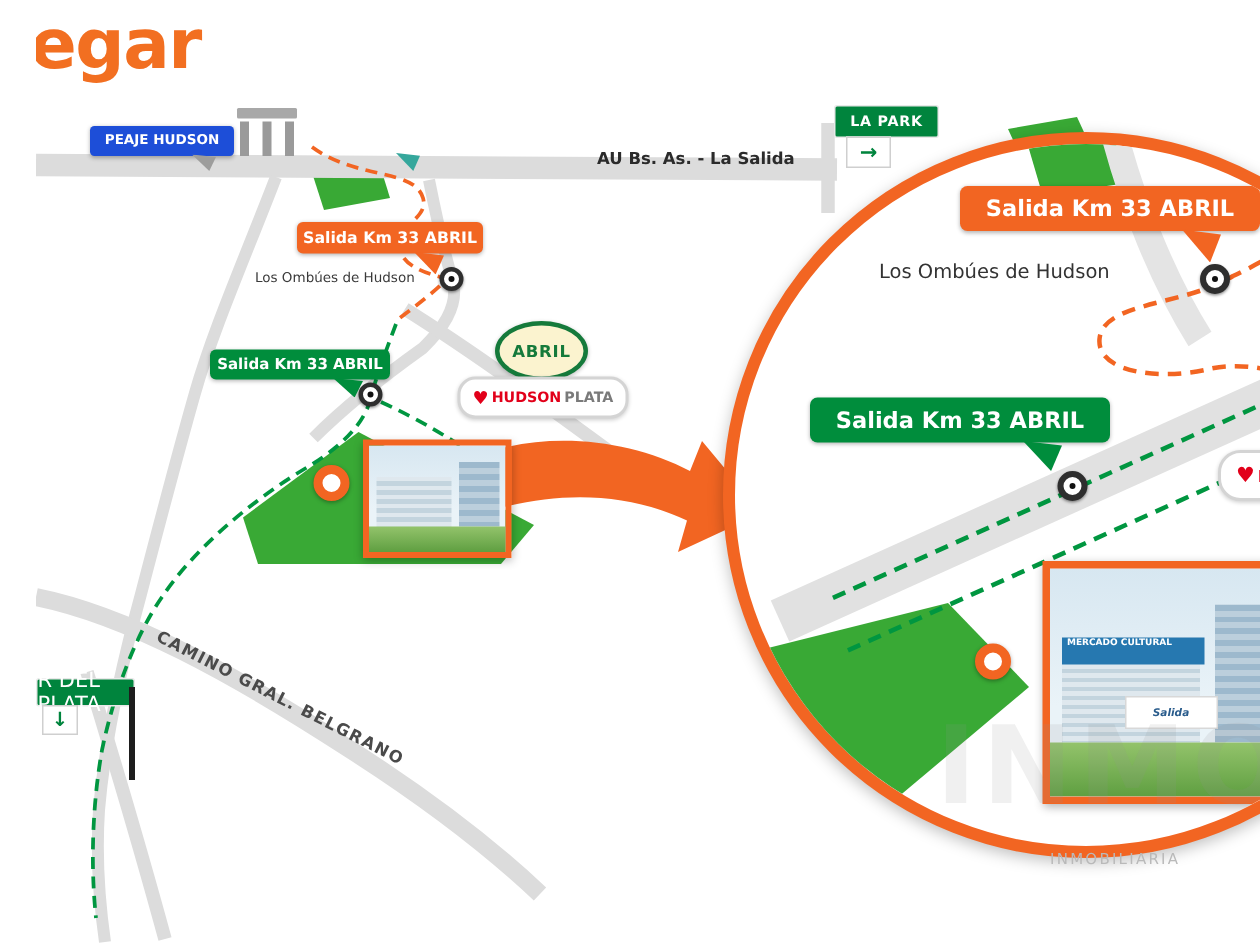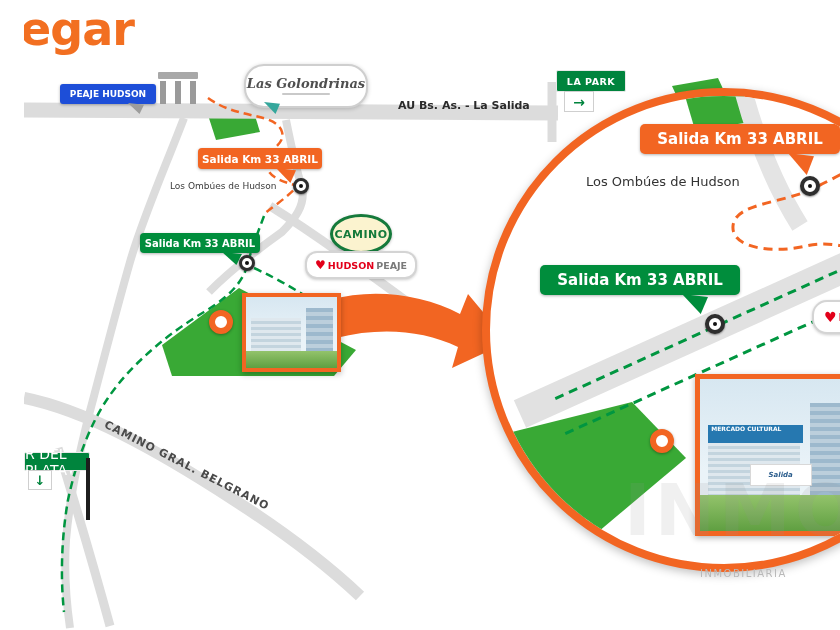--- a/index.html
+++ b/index.html
@@ -147,48 +147,44 @@
 
   <div class="sign s-peaje">PEAJE HUDSON</div>
   <div class="tri tri-peaje"></div>
   <div class="abs toll">
     <div class="roof"></div>
     <div class="p p1"></div>
     <div class="p p2"></div>
     <div class="p p3"></div>
   </div>
 
-  <div class="abs golondrinas">
-    <div class="name">Las Golondrinas</div>
-    <div class="rule"></div>
-  </div>
   <div class="tri tri-golon"></div>
 
   <div class="abs hwy-label">AU Bs. As. - La Salida</div>
 
   <div class="abs laplata">
     <div class="plate">LA PARK</div>
     <div class="arrowbox">→</div>
   </div>
 
   <div class="sign orange s-salida-o">Salida Km 33 ABRIL</div>
   <div class="tri tri-salida-o"></div>
   <div class="bullseye" style="left:269px;top:178px;"></div>
 
   <div class="abs ombues">Los Ombúes de Hudson</div>
 
   <div class="sign green s-salida-g">Salida Km 33 ABRIL</div>
   <div class="tri tri-salida-g"></div>
   <div class="bullseye" style="left:215px;top:255px;"></div>
 
-  <div class="abs abril">CAMINO</div>
+  <div class="abs abril">ABRIL</div>
   <div class="abs hpark">
     <span class="heart">♥</span>
     <span class="t1">HUDSON</span>
-    <span class="t2">PEAJE</span>
+    <span class="t2">PLATA</span>
   </div>
 
   <div class="photo photo-small">
     <div class="bldA"></div>
     <div class="bldB"></div>
     <div class="lawn"></div>
   </div>
   <div class="donut" style="left:185px;top:310px;"></div>
 
   <div class="abs camino">CAMINO GRAL. BELGRANO</div>

